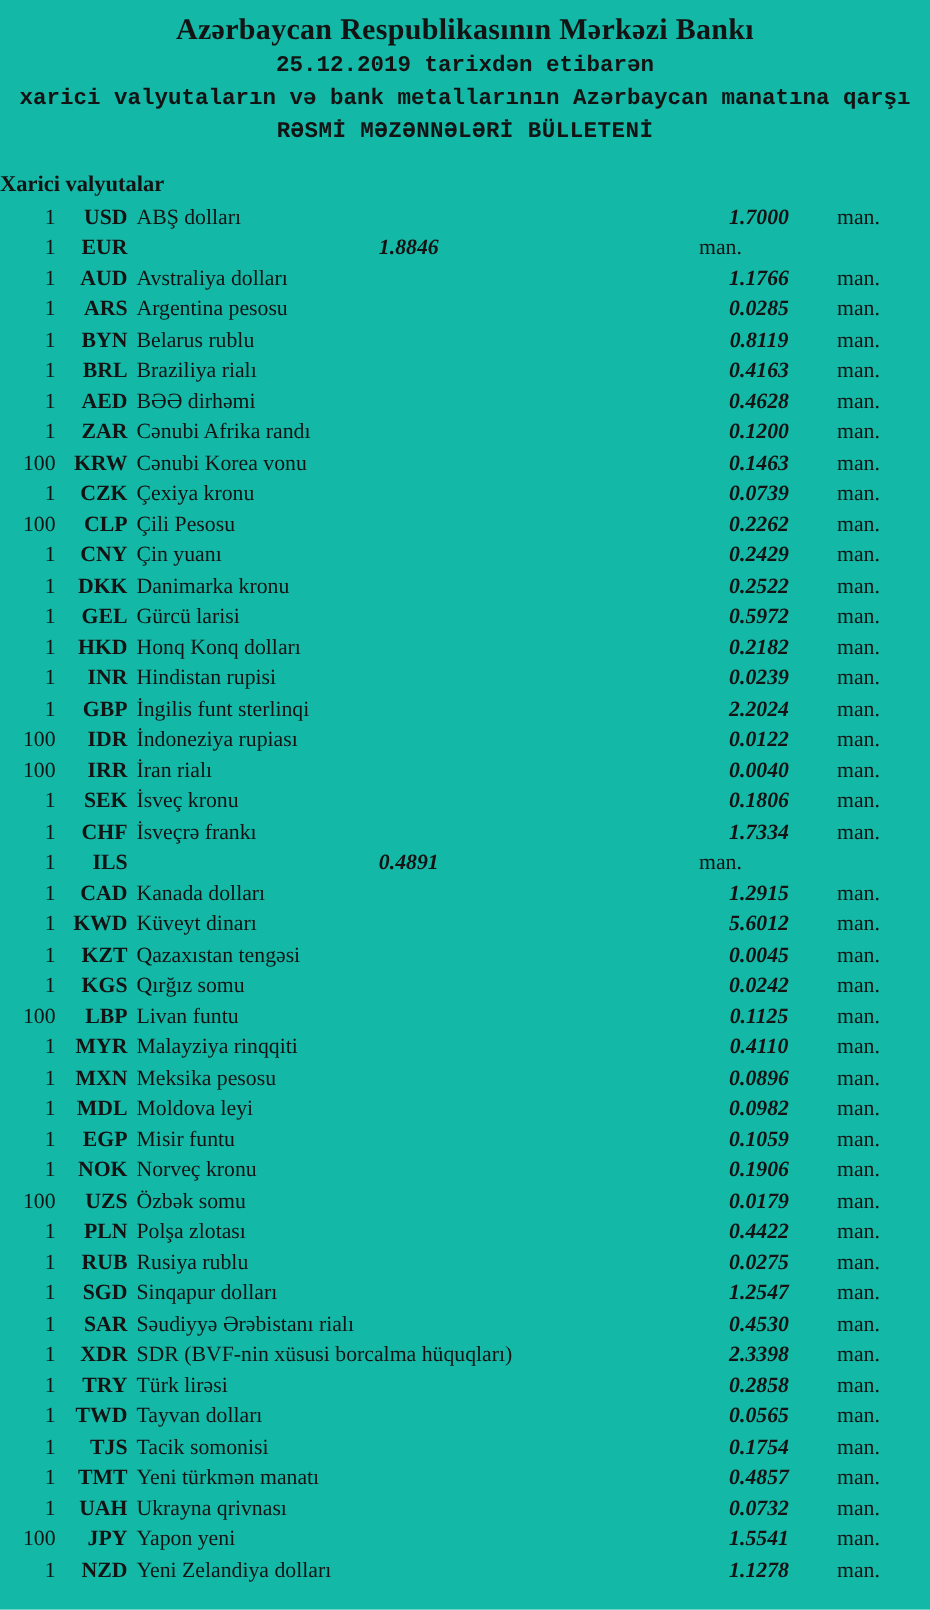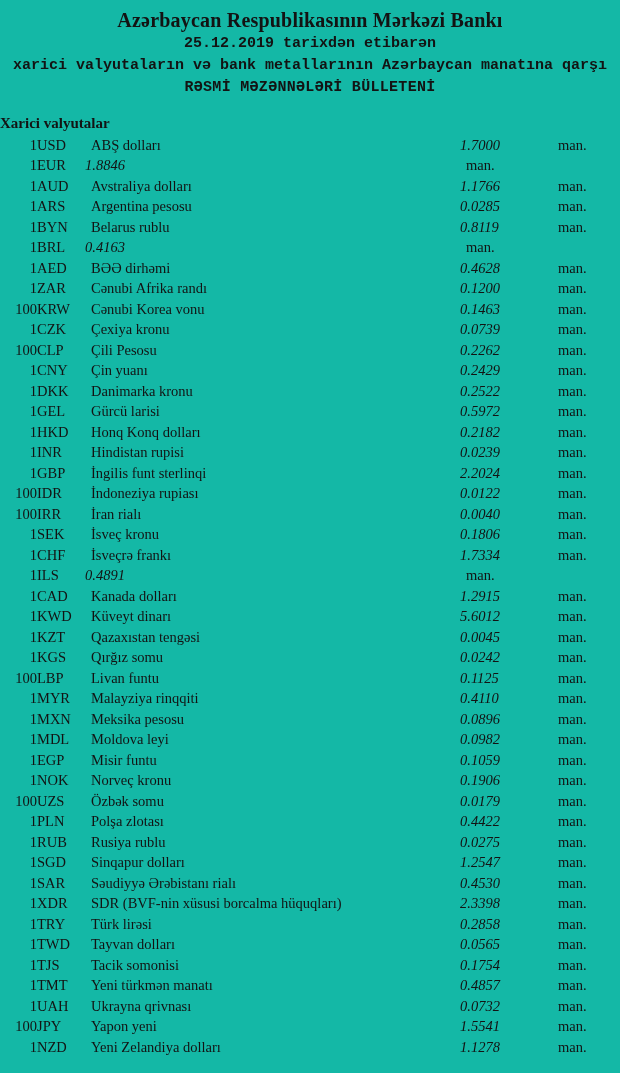--- a/index.html
+++ b/index.html
@@ -27,23 +27,23 @@
 
   .rates { margin-top:1px; }
   .row {
     display:grid;
     grid-template-columns: 37px 48px 1fr 92px 68px;
     align-items:center;
     height:20.5px;
     font-size:14.5px;
   }
   .qty  { text-align:right; }
-  .code { text-align:left; }
+  .code { text-align:right;font-weight:bold; }
   .name { padding-left:6px; white-space:nowrap; }
-  .rate { text-align:left; font-weight:normal; font-style:italic; }
+  .rate { text-align:center; font-weight:bold; font-style:italic; }
   .man  { padding-left:6px; }
 </style>
 </head>
 <body>
 
 <div class="page">
 
   <div class="header">
     <div class="title">Azərbaycan Respublikasının Mərkəzi Bankı</div>
     <div class="hline">25.12.2019 tarixdən etibarən</div>
@@ -84,20 +84,21 @@
       <div class="row">
         <span class="qty">1</span>
         <span class="code">BYN</span>
         <span class="name">Belarus rublu</span>
         <span class="rate">0.8119</span>
         <span class="man">man.</span>
       </div>
       <div class="row">
         <span class="qty">1</span>
         <span class="code">BRL</span>
+        <span class="name">Braziliya rialı</span>
         <span class="rate">0.4163</span>
         <span class="man">man.</span>
       </div>
       <div class="row">
         <span class="qty">1</span>
         <span class="code">AED</span>
         <span class="name">BƏƏ dirhəmi</span>
         <span class="rate">0.4628</span>
         <span class="man">man.</span>
       </div>

